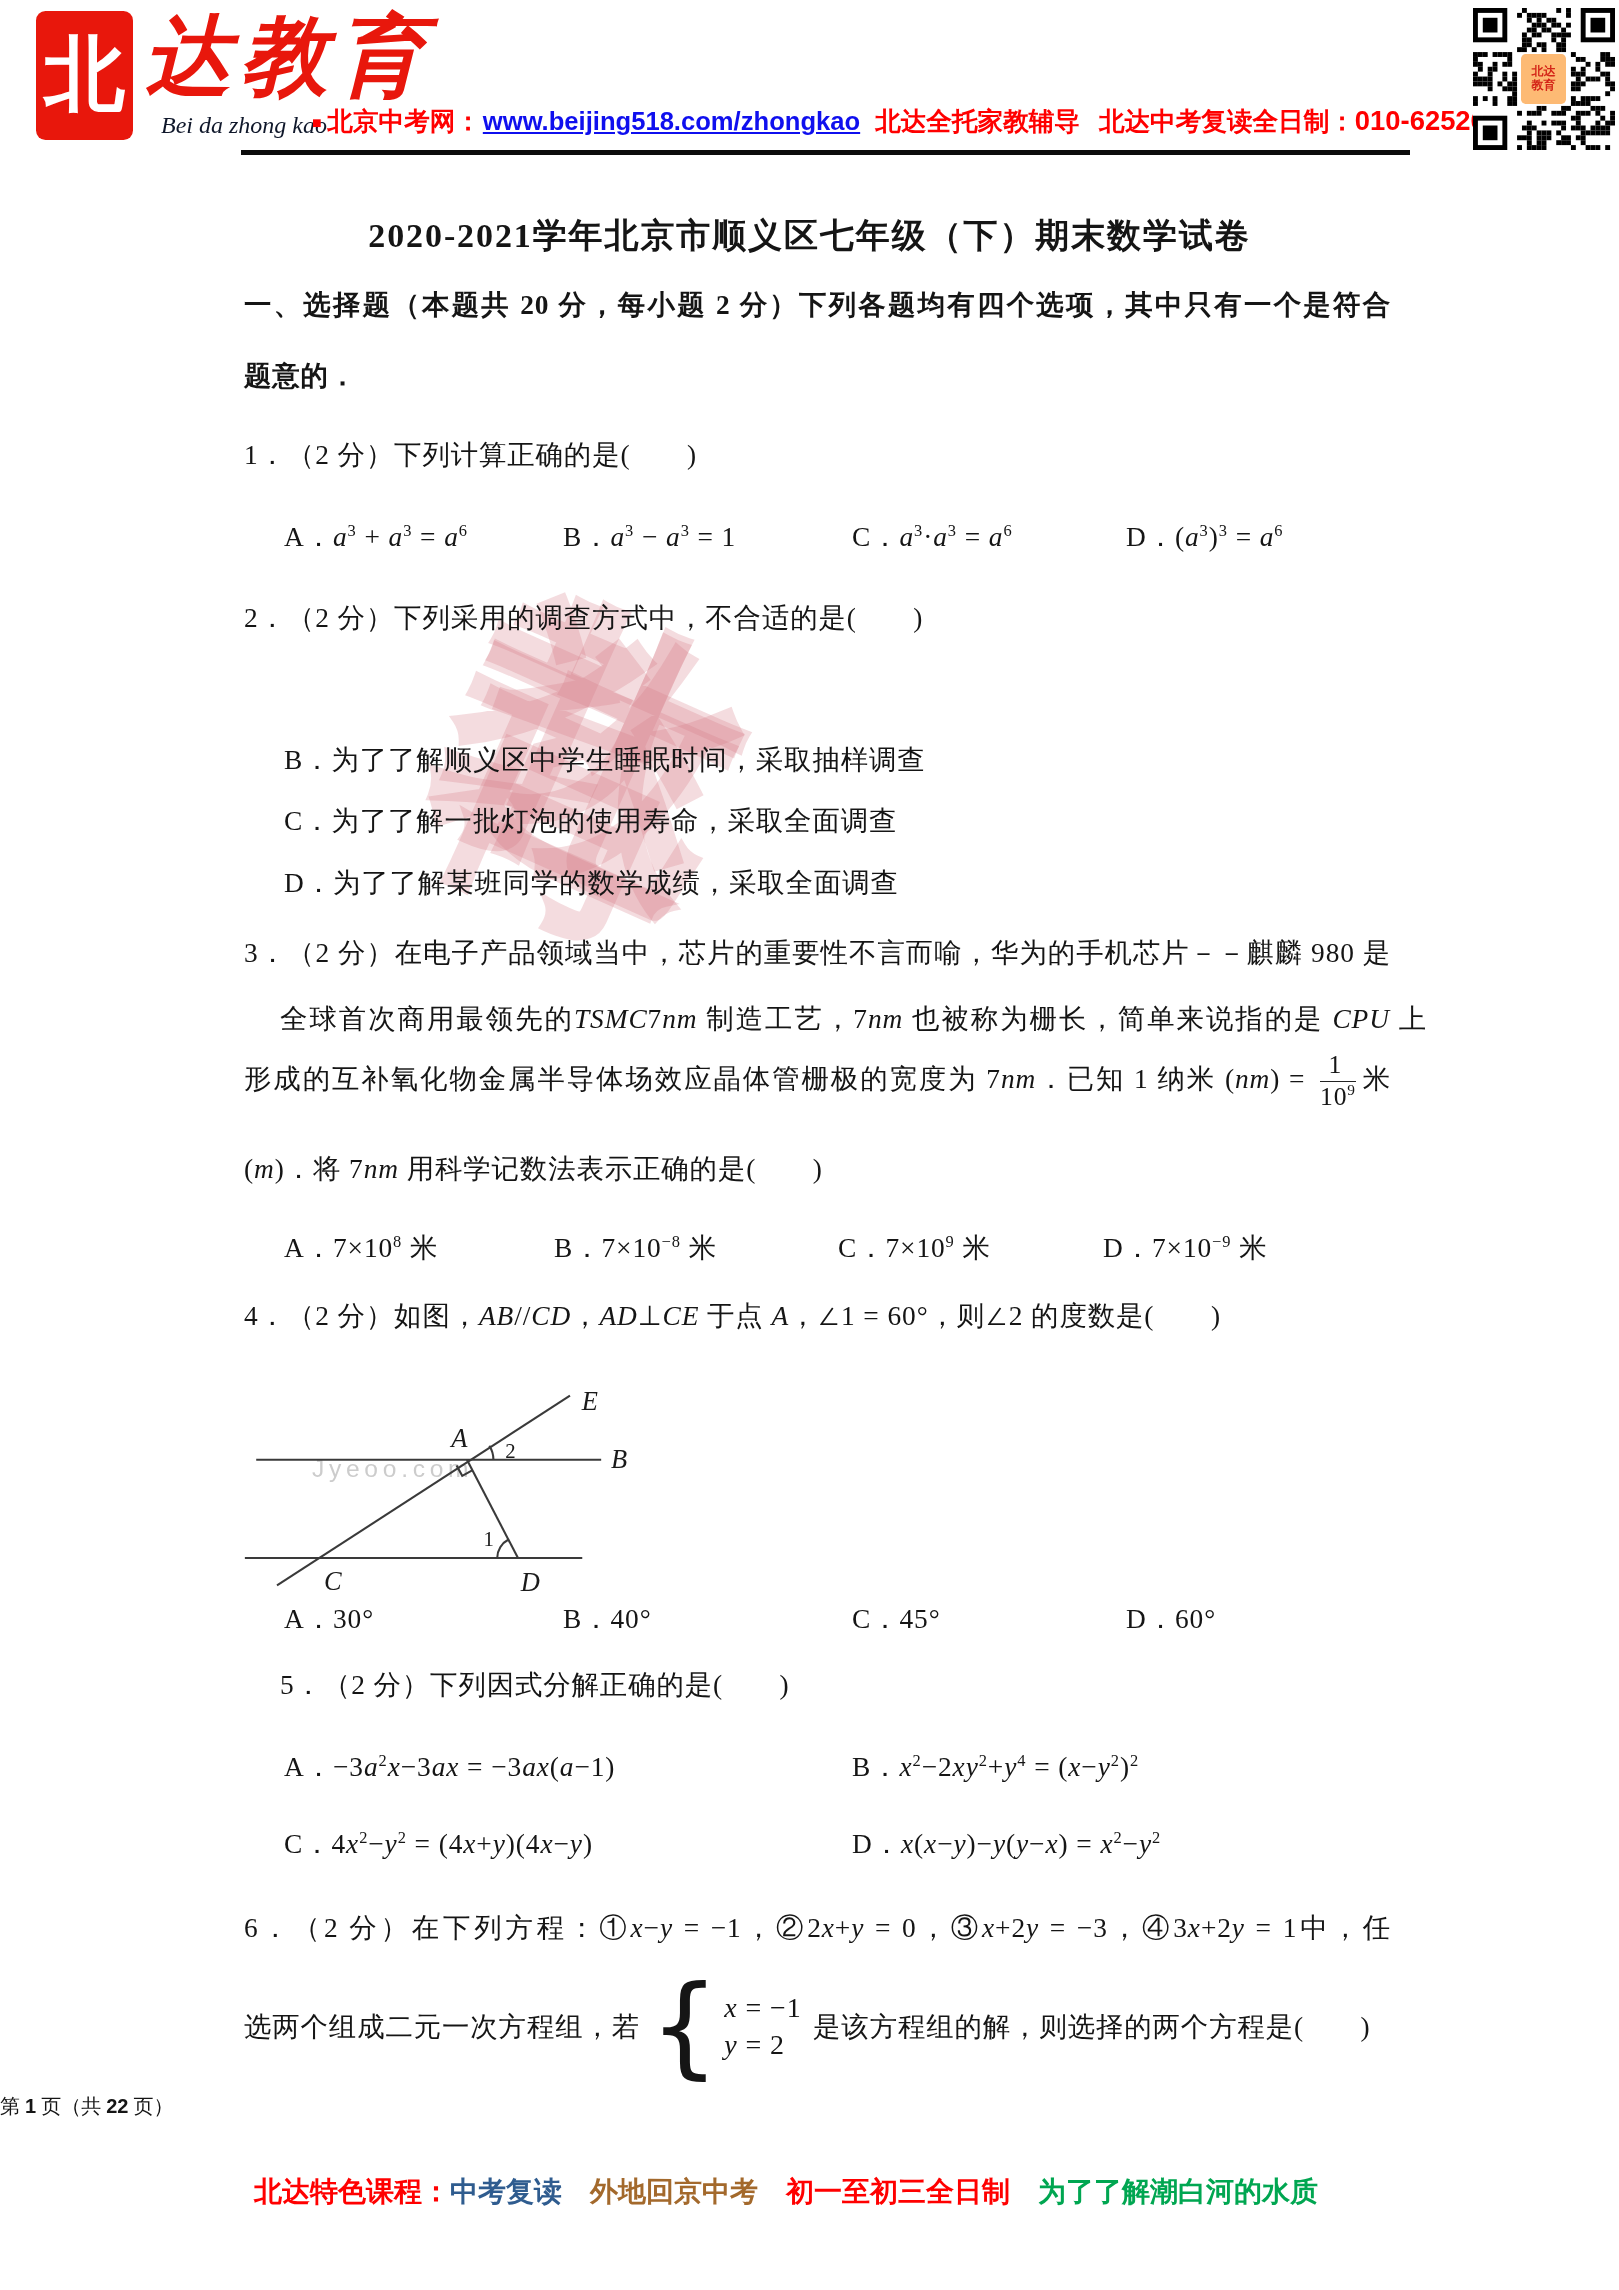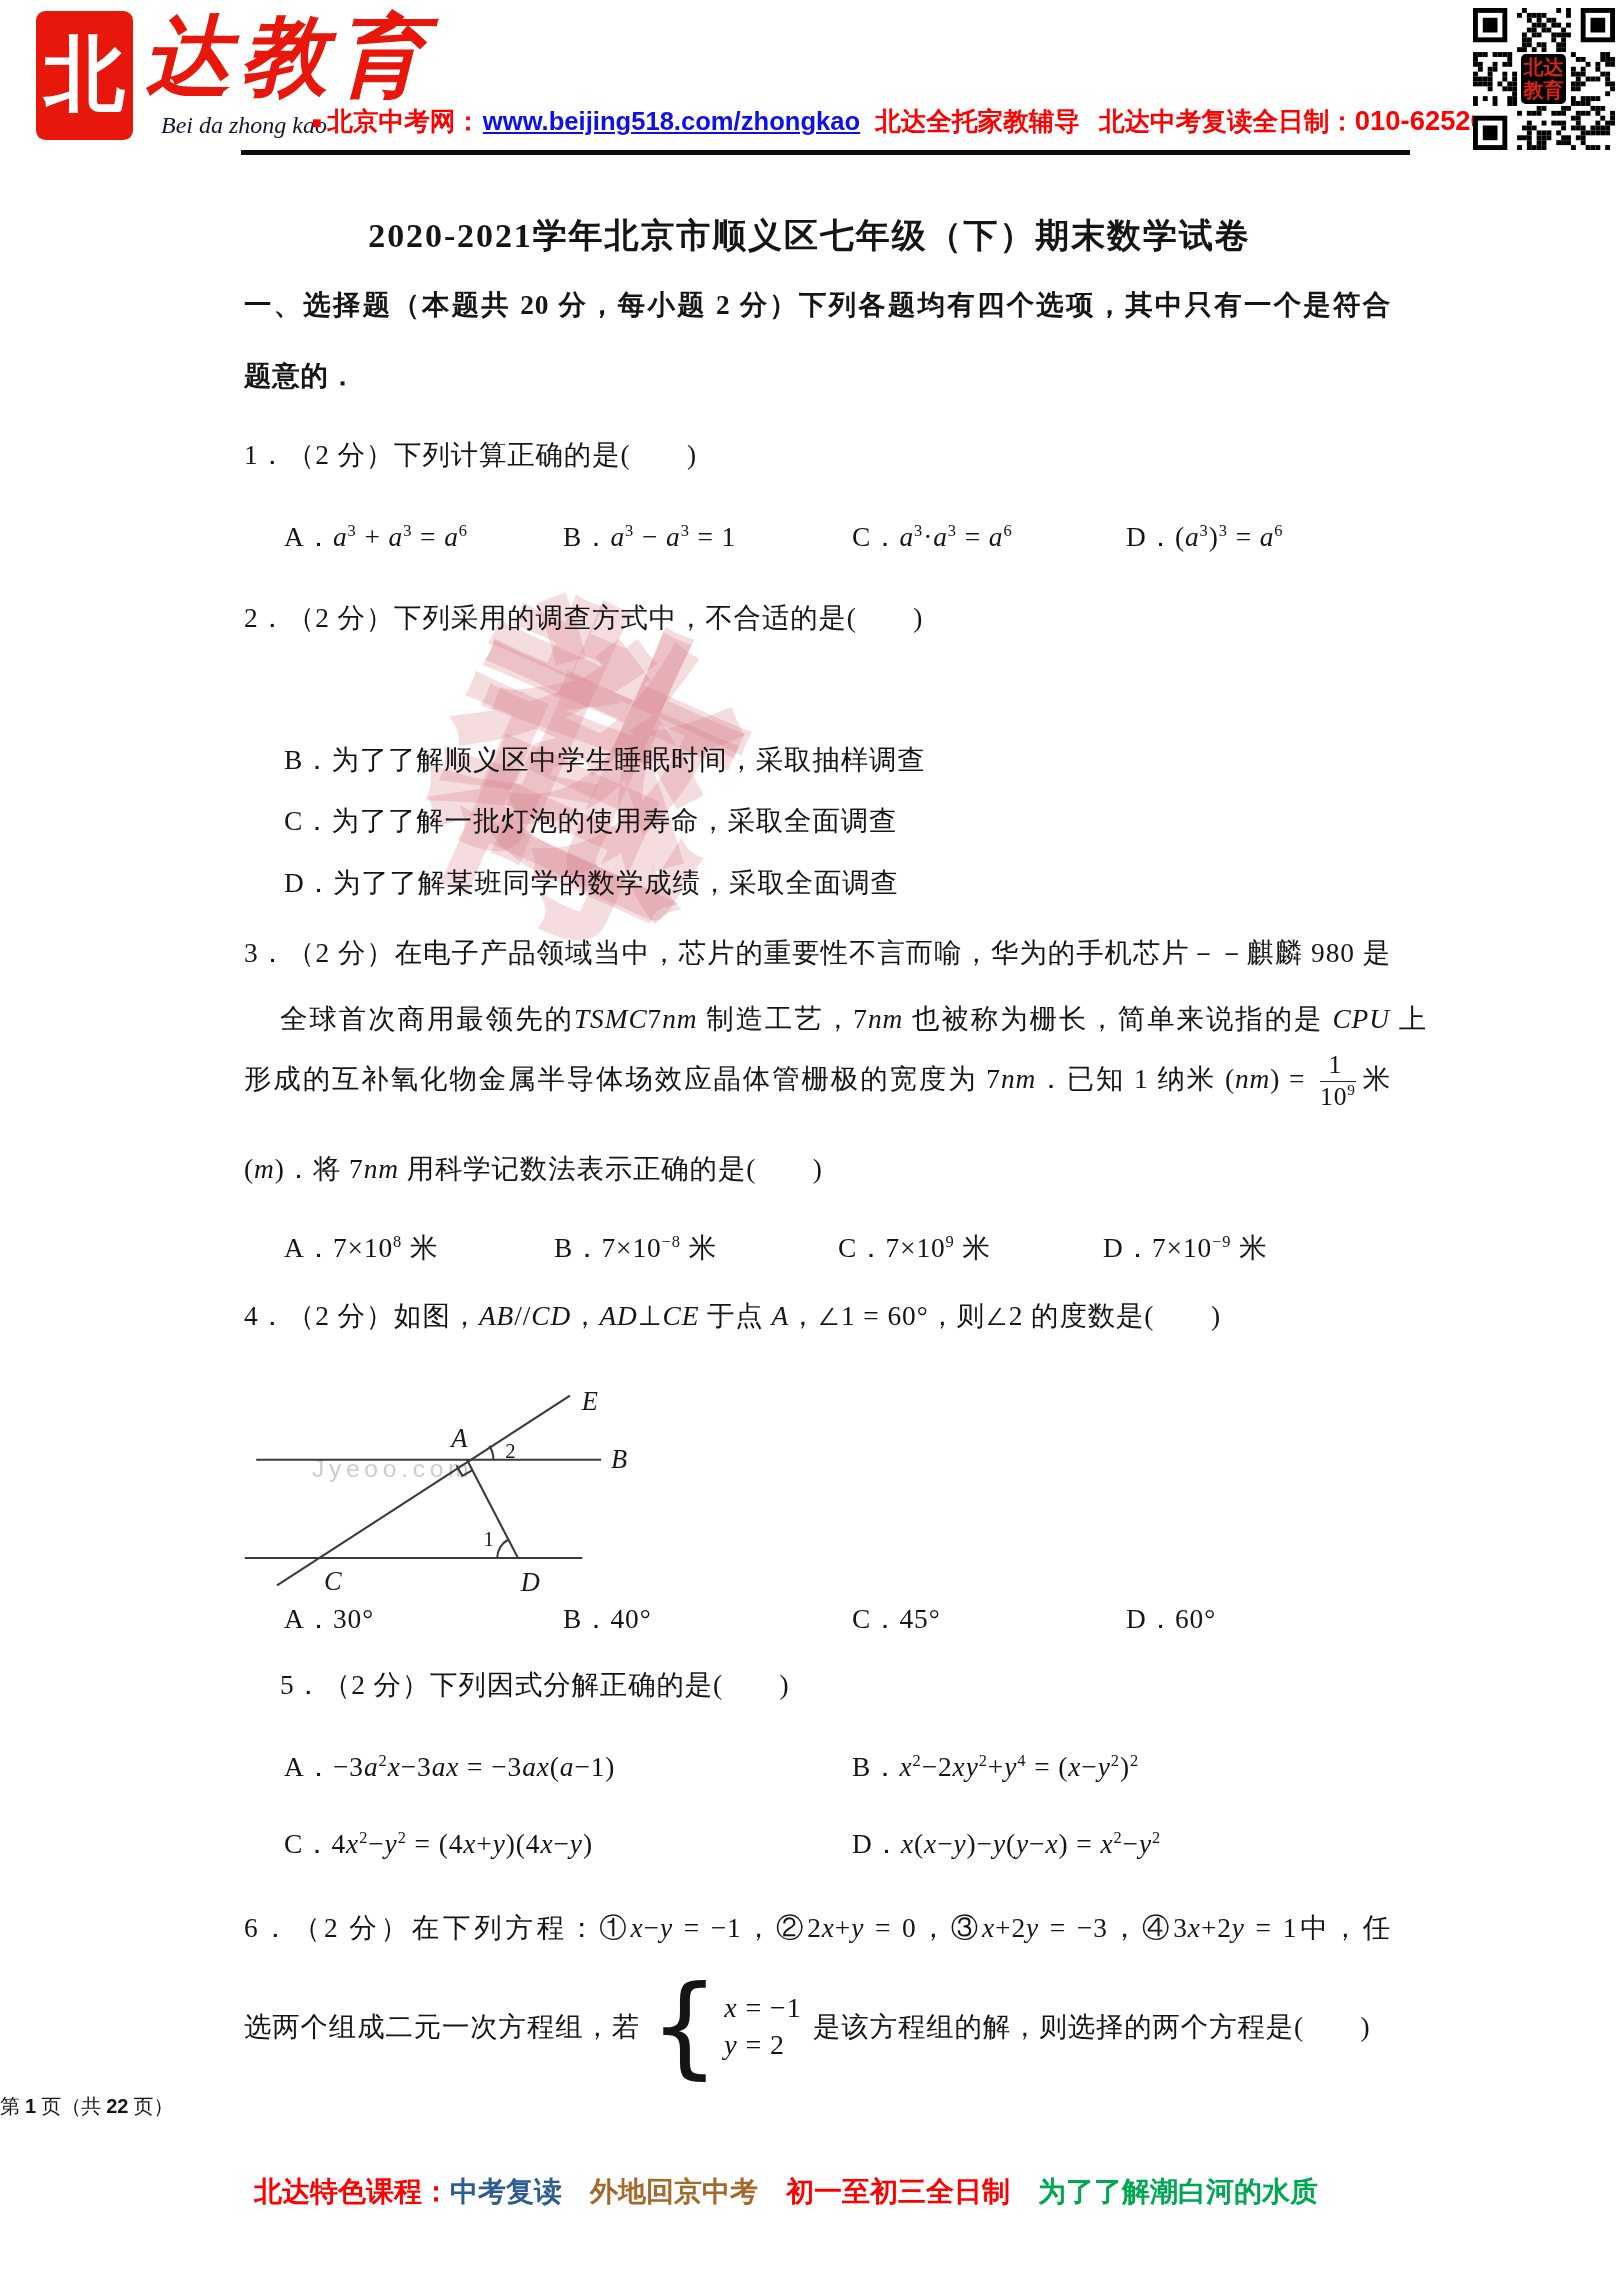--- a/index.html
+++ b/index.html
@@ -15,23 +15,23 @@
           letter-spacing:9.5px;line-height:1;font-style:italic;}
   .logosub{left:161px;top:112px;font-size:24px;font-style:italic;color:#0f172a;}
   .contact{left:312px;top:104px;font-size:25.6px;font-weight:bold;color:#ff0000;
            font-family:"Liberation Sans",sans-serif;white-space:nowrap;}
   .contact .bullet{font-size:16px;margin-right:5.7px;vertical-align:1.9px;}
   .contact a{color:#0f0fee;text-decoration:underline;margin:0 15px 0 1.9px;}
   .contact .svc{margin-right:19px;margin-top:8px;}
   .contact .phone{font-size:27.4px;letter-spacing:0;}
   .rule{left:241px;top:150px;width:1169px;height:4.7px;background:#0c0c0c;}
   .qr{left:1473px;top:7.6px;width:142px;height:142px;}
-  .qr-center{position:absolute;left:48px;top:46px;width:45px;height:50px;background:#000000;
+  .qr-center{position:absolute;left:48px;top:46px;width:45px;height:50px;background:#fdba74;
              border-radius:4.7px;display:flex;flex-direction:column;align-items:center;justify-content:center;
-             color:#d42518;font-size:20px;font-weight:bold;line-height:1.15;}
+             color:#d42518;font-size:12px;font-weight:bold;line-height:1.15;}
   
   .bigwm{left:606px;top:407px;font-size:284px;line-height:0.98;color:rgba(214,120,130,0.26);
          writing-mode:vertical-rl;transform:rotate(24deg);font-weight:bold;z-index:1;letter-spacing:5.7px;}
   .figwm{left:312px;top:1455px;font-size:24.6px;color:#cccccc;letter-spacing:4.7px;
          font-family:"Liberation Sans",sans-serif;z-index:1;}
   
   .title{left:0;right:0;top:213px;text-align:center;font-size:34px;font-weight:bold;letter-spacing:1.9px;}
   .stem{font-size:27.4px;letter-spacing:0.9px;white-space:nowrap;}
   .bold{font-weight:bold;}
   .just{width:1147px;text-align:justify;text-align-last:justify;white-space:normal;

